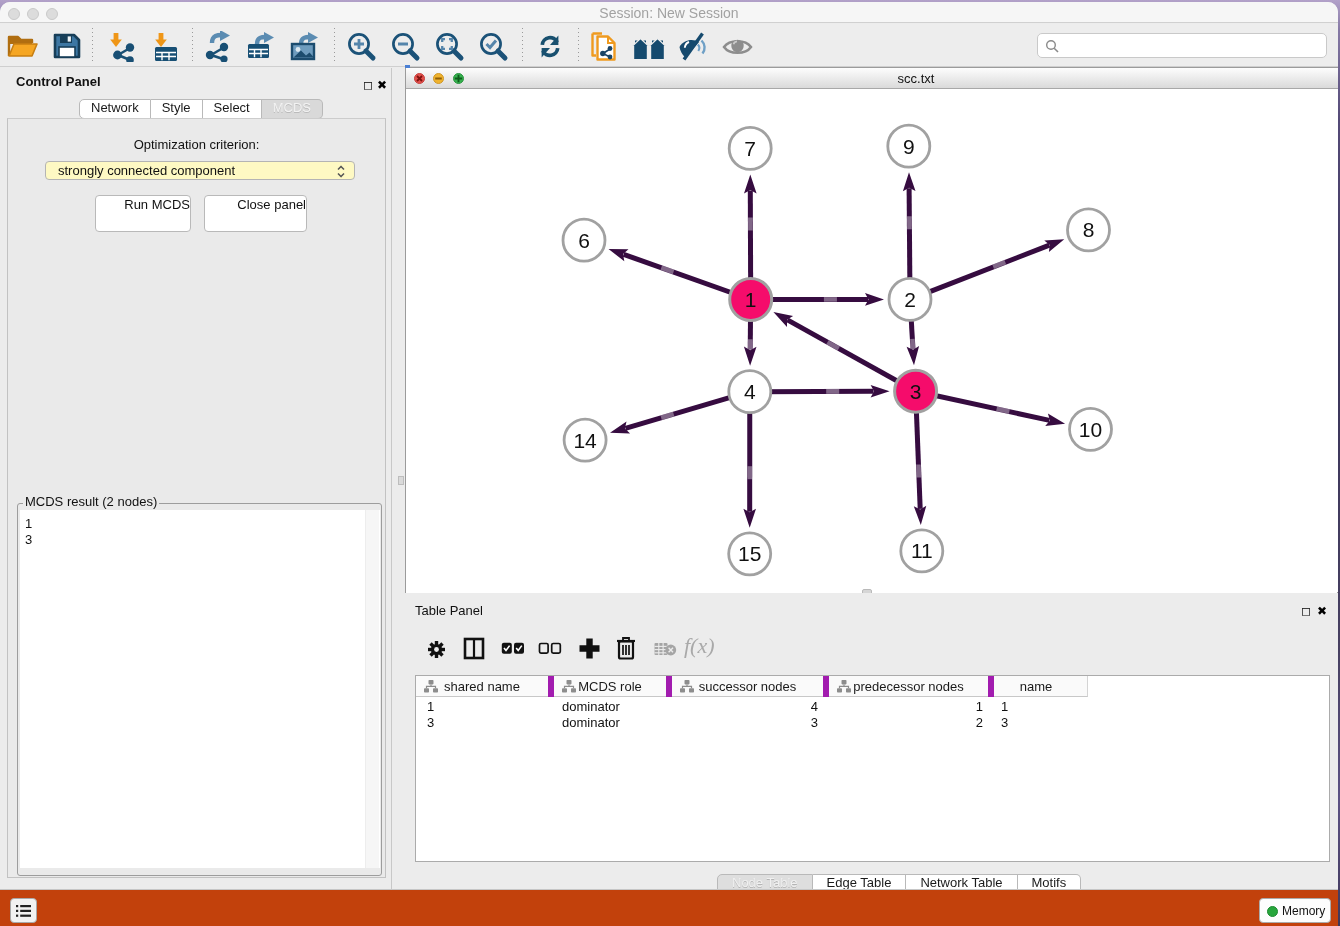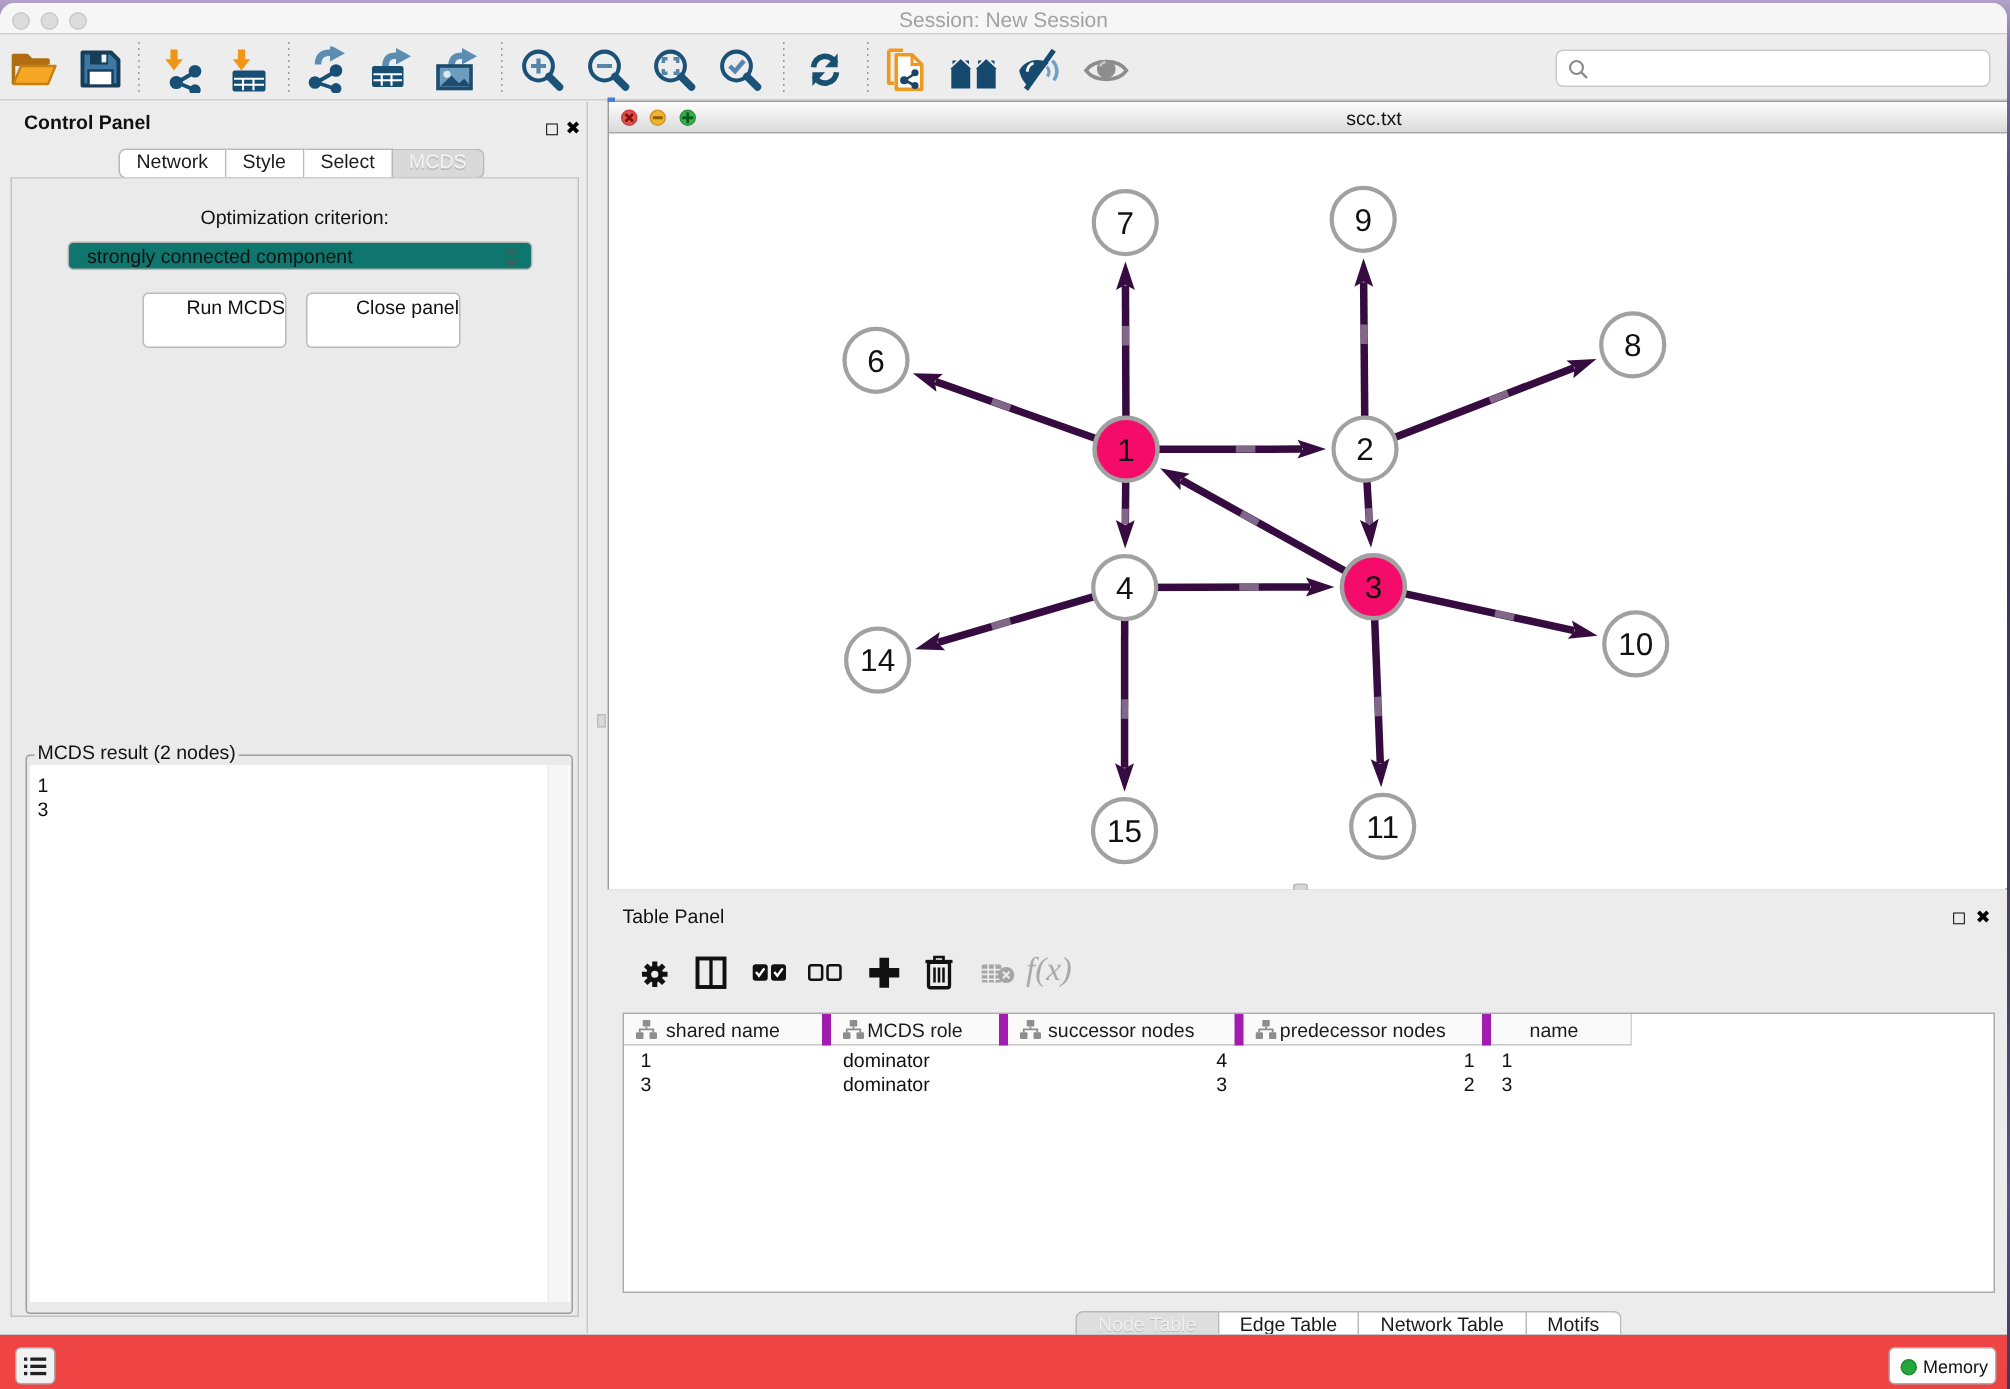--- a/index.html
+++ b/index.html
@@ -24,21 +24,21 @@
 
 #cpanel { position:absolute; left:0; top:66px; width:392px; height:821px; background:#ececec; border-right:1px solid #c8c8c8; }
 #cpanel h1 { position:absolute; left:16px; top:6px; font-size:13px; font-weight:bold; color:#111; }
 .wbtn { position:absolute; top:10px; font-size:12px; color:#000; }
 .tabrow { position:absolute; display:flex; height:20px; }
 .tab { border:1px solid #b9b9b9; border-left:none; background:#fff; font-size:13px; color:#1a1a1a; padding:0 11px; line-height:16px; text-align:center; }
 .tab.first { border-left:1px solid #b9b9b9; border-radius:5px 0 0 5px; }
 .tab.sel { background:#d9d9d9; color:#f3f3f3; text-shadow:0 1px 0 #bbb; border-radius:0 5px 5px 0; }
 #cpbody { position:absolute; left:7px; top:50px; width:379px; height:760px; border:1px solid #c2c2c2; background:#eaeaea; border-top:1px solid #cccccc; }
 #optlabel { position:absolute; left:0; top:18px; width:100%; text-align:center; font-size:13px; color:#111; }
-#dropdown { position:absolute; left:37px; top:42px; width:310px; height:19px; background:#0f766e; border:1px solid #b4b4b4; border-radius:4px; font-size:13px; color:#111; padding:1px 0 0 12px; }
+#dropdown { position:absolute; left:37px; top:42px; width:310px; height:19px; background:#fef9c3; border:1px solid #b4b4b4; border-radius:4px; font-size:13px; color:#111; padding:1px 0 0 12px; }
 .btn { position:absolute; top:76px; height:37px; background:#fff; border:1px solid #b9b9b9; border-radius:4px; font-size:13px; color:#111; text-align:right; padding-top:1px; }
 #mcdsbox { position:absolute; left:9px; top:384px; width:365px; height:373px; border:1px solid #9d9d9d; border-radius:3px; }
 #mcdslegend { position:absolute; left:5px; top:-10px; background:#eaeaea; padding:0 2px; font-size:13px; color:#111; }
 #mcdsinner { position:absolute; left:2px; top:6px; width:360px; height:358px; background:#fff; font-size:13px; color:#111; line-height:16px; padding:6px 0 0 5px; }
 #mcdsscroll { position:absolute; right:1px; top:0px; width:14px; height:100%; background:#f6f6f6; border-left:1px solid #ededed; }
 
 #netwin { position:absolute; left:405px; top:65px; width:1022px; height:526px; border:1px solid #9b9b9b; background:#fff; }
 #nettitle { position:absolute; left:0; top:0; width:100%; height:21px; background:linear-gradient(#fdfdfd,#dadada); border-bottom:1px solid #a8a8a8; }
 #nettitle .t { position:absolute; top:3px; left:0; width:100%; text-align:center; font-size:13px; color:#111; }
 .mdot { position:absolute; top:4.5px; width:11px; height:11px; border-radius:50%; }
@@ -51,21 +51,21 @@
 #thead { position:absolute; left:0; top:0; width:672px; height:21px; background:#fafafa; border-bottom:1px solid #c8c8c8; border-right:1px solid #d4d4d4; }
 .thcol { position:absolute; top:0; height:21px; border-right:6px solid #a21caf; font-size:13px; color:#1a1a1a; text-align:center; padding-top:3px; }
 .thcol:last-child { border-right:none; }
 .thicon { position:absolute; left:8px; top:4px; }
 .trow { position:absolute; font-size:13px; color:#111; }
 #ttabs { position:absolute; left:288px; top:281px; display:flex; height:20px;margin-left:24px; }
 .ttab { border:1px solid #b9b9b9; border-left:none; background:#fff; font-size:13px; color:#1a1a1a; padding:0 14px; line-height:16px; }
 .ttab.first { border-left:1px solid #b9b9b9; border-radius:5px 0 0 5px; background:#dedede; color:#f0f0f0; text-shadow:0 1px 0 #b5b5b5; }
 .ttab.last { border-radius:0 5px 5px 0; }
 
-#statusbar { position:absolute; left:0; top:887px; width:100%; height:37px; background:#ef4444; border-top:1px solid #c6c6c6; }
+#statusbar { position:absolute; left:0; top:887px; width:100%; height:37px; background:#c2410c; border-top:1px solid #c6c6c6; }
 #listbtn { position:absolute; left:10px; top:8px; width:27px; height:25px; border:1px solid #a9a9a9; border-radius:4px; background:#f2f2f2; }
 #membtn { position:absolute; left:1259px; top:8px; width:72px; height:25px; border:1px solid #ababab; border-radius:4px; background:#fdfdfd; font-size:12px; color:#111; }
 #membtn .dot { position:absolute; left:7px; top:7px; width:11px; height:11px; border-radius:50%; background:#27a63c; border:1px solid #1d8a30; }
 #membtn .txt { position:absolute; left:22px; top:5px; }
 </style>
 </head>
 <body>
 <div id="win">
   <div id="titlebar">
     <div class="tdot" style="left:8px;"></div>

